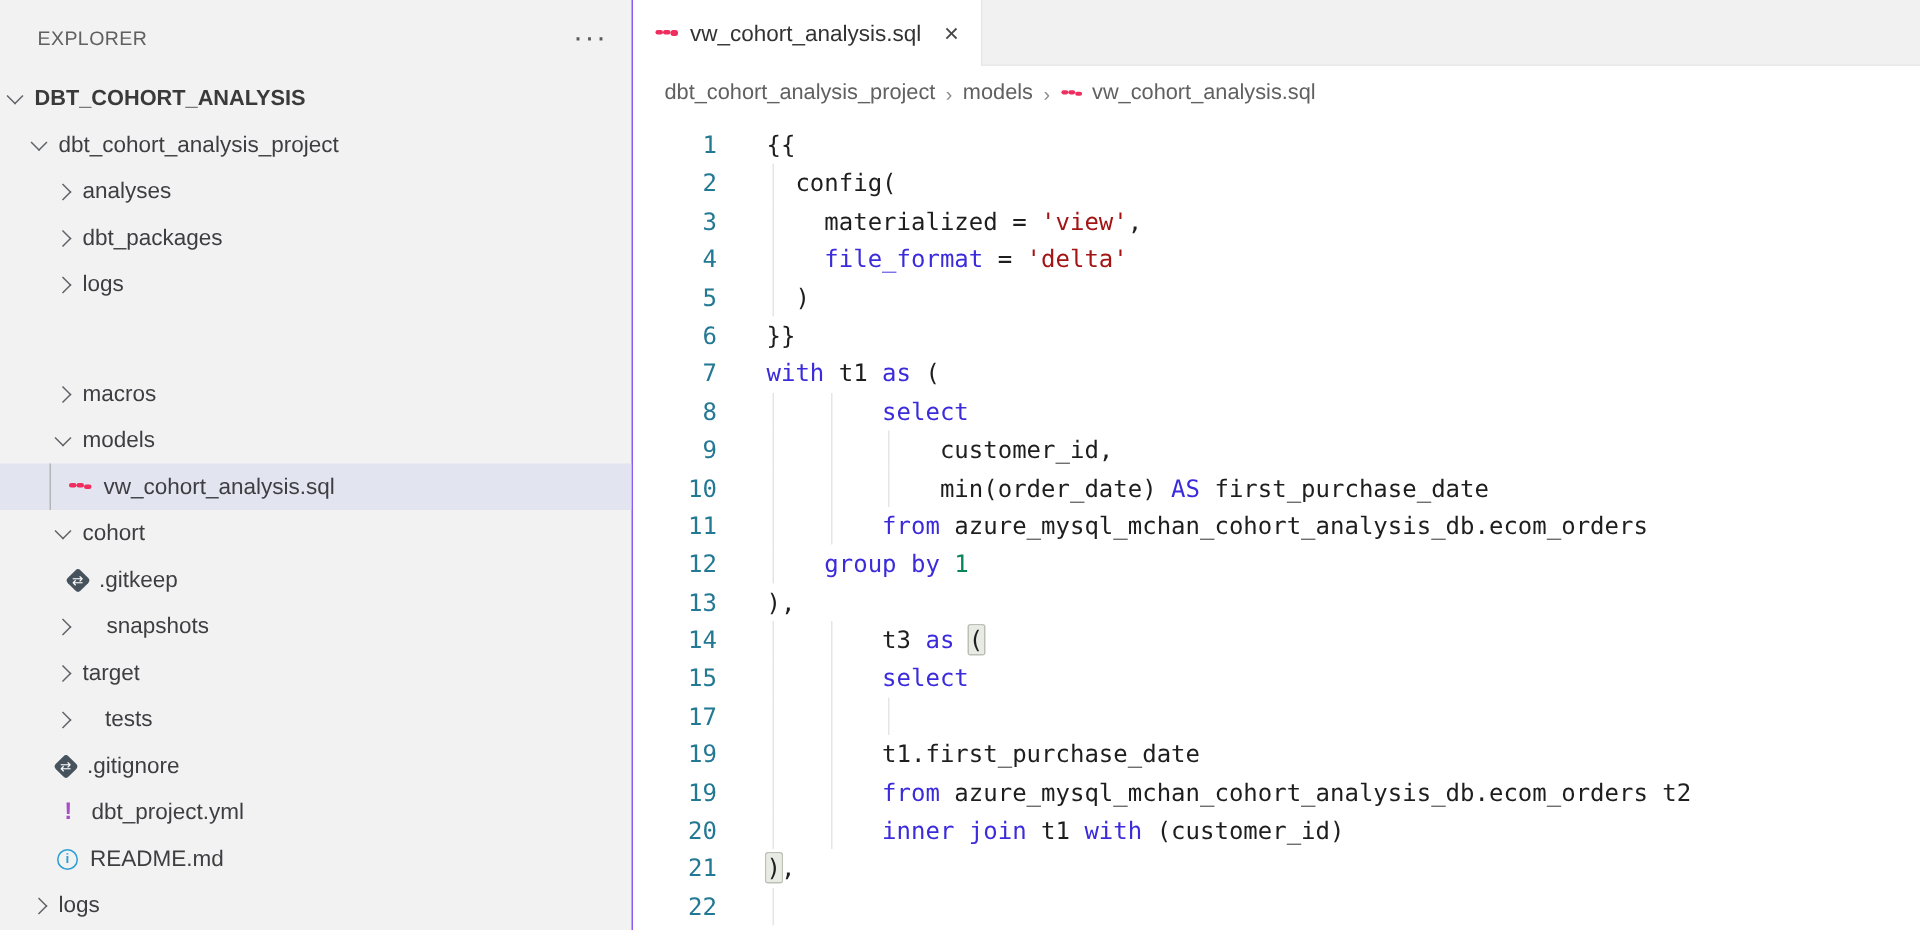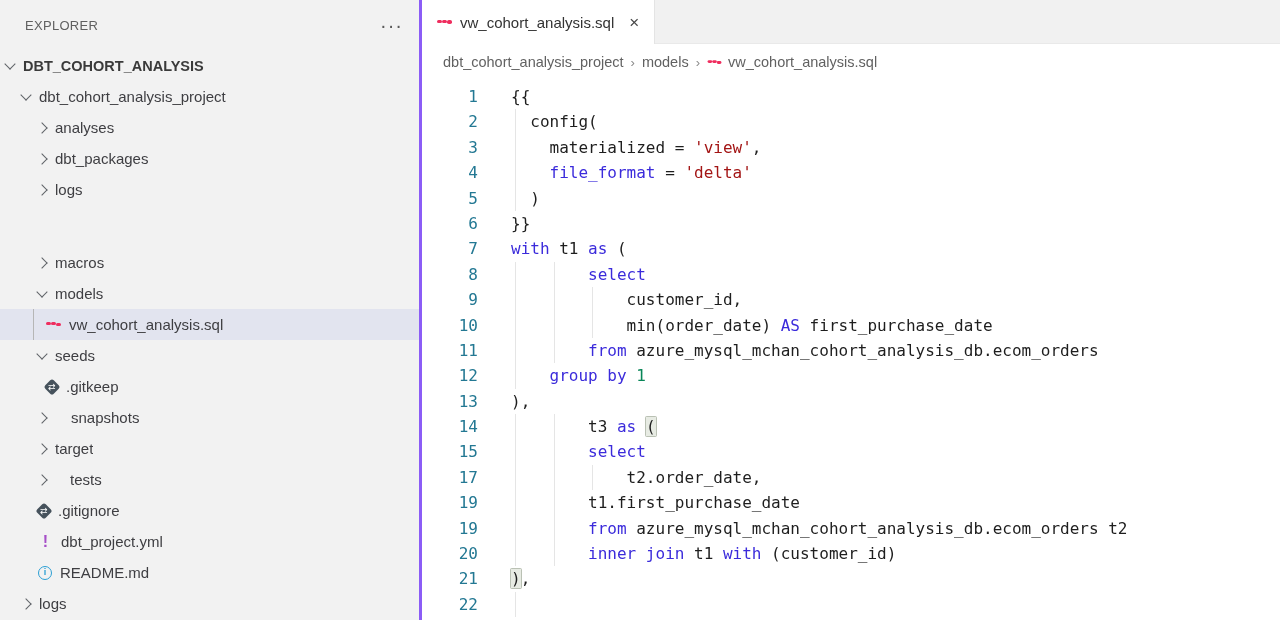--- a/index.html
+++ b/index.html
@@ -1,21 +1,21 @@
 <!DOCTYPE html>
 <html><head>
 <meta charset="utf-8">
 <style>
   * { margin:0; padding:0; box-sizing:border-box; }
   html,body { width:1280px; height:620px; overflow:hidden; background:#fff;
     font-family:"Liberation Sans","DejaVu Sans",sans-serif; }
   .app { display:flex; width:1280px; height:620px; }
 
   
-  .sidebar { width:422px; height:620px; background:#f2f2f2; border-right:3px solid #8b5cf6;
+  .sidebar { width:422px; height:620px; background:#f2f2f2; border-right:1px solid #8b5cf6;
     flex:none; position:relative; overflow:hidden; }
   .sb-header { height:50px; display:flex; align-items:center; padding:0 16px 0 25px;
     color:#606060; font-size:13px; letter-spacing:.3px; }
   .sb-header .spacer { flex:1; }
   .more { color:#5a5a5a; font-size:20px; letter-spacing:1px; cursor:pointer; line-height:10px; }
   .tree { position:absolute; top:50px; left:0; right:0; }
   .row { height:31px; display:flex; align-items:center; font-size:15px; color:#3e3e42;
     white-space:nowrap; position:relative; cursor:pointer; }
   .row.root .lbl { font-weight:700; color:#3a3a3a; font-size:14.5px; }
   .row.selected { background:#e2e4ef; }
@@ -108,21 +108,21 @@
         <div class="row selected" style="padding-left: 46px;">
           <span class="fic ic-db">
             <i style="background: rgb(239, 45, 94);"></i>
             <i style="background: rgb(239, 45, 94);"></i>
             <i style="background: rgb(239, 45, 94);"></i>
           </span>
           <span class="lbl">vw_cohort_analysis.sql</span>
         </div>
         <div class="row" style="padding-left: 38px;">
           <span class="chev down"></span>
-          <span class="lbl">seeds</span>
+          <span class="lbl">cohort</span>
         </div>
         <div class="row" style="padding-left: 46px;">
           <span class="fic ic-git" style="background: rgb(70, 82, 92);">
             <i>⇄</i>
           </span>
           <span class="lbl">.gitkeep</span>
         </div>
         <div class="row" style="padding-left: 38px; gap: 16px;">
           <span class="chev right"></span>
           <span class="lbl">snapshots</span>
@@ -244,21 +244,21 @@
         <div class="cline">
           <span class="gut">14</span>
           <span class="src"><i class="guide" style="left: calc(0ch + 37px);"></i><i class="guide" style="left: calc(4ch + 37px);"></i><span>        t3 </span><span class="tok-k">as</span><span> </span><span class="tok-b">(</span></span>
         </div>
         <div class="cline">
           <span class="gut">15</span>
           <span class="src"><i class="guide" style="left: calc(0ch + 37px);"></i><i class="guide" style="left: calc(4ch + 37px);"></i><span>        </span><span class="tok-k">select</span></span>
         </div>
         <div class="cline">
           <span class="gut">17</span>
-          <span class="src"><i class="guide" style="left: calc(0ch + 37px);"></i><i class="guide" style="left: calc(4ch + 37px);"></i><i class="guide" style="left: calc(8ch + 37px);"></i><span>            t2.order_date,</span></span>
+          <span class="src"><i class="guide" style="left: calc(0ch + 37px);"></i><i class="guide" style="left: calc(4ch + 37px);"></i><i class="guide" style="left: calc(8ch + 37px);"></i></span>
         </div>
         <div class="cline">
           <span class="gut">19</span>
           <span class="src"><i class="guide" style="left: calc(0ch + 37px);"></i><i class="guide" style="left: calc(4ch + 37px);"></i><span>        t1.first_purchase_date</span></span>
         </div>
         <div class="cline">
           <span class="gut">19</span>
           <span class="src"><i class="guide" style="left: calc(0ch + 37px);"></i><i class="guide" style="left: calc(4ch + 37px);"></i><span>        </span><span class="tok-k">from</span><span> azure_mysql_mchan_cohort_analysis_db.ecom_orders t2</span></span>
         </div>
         <div class="cline">

